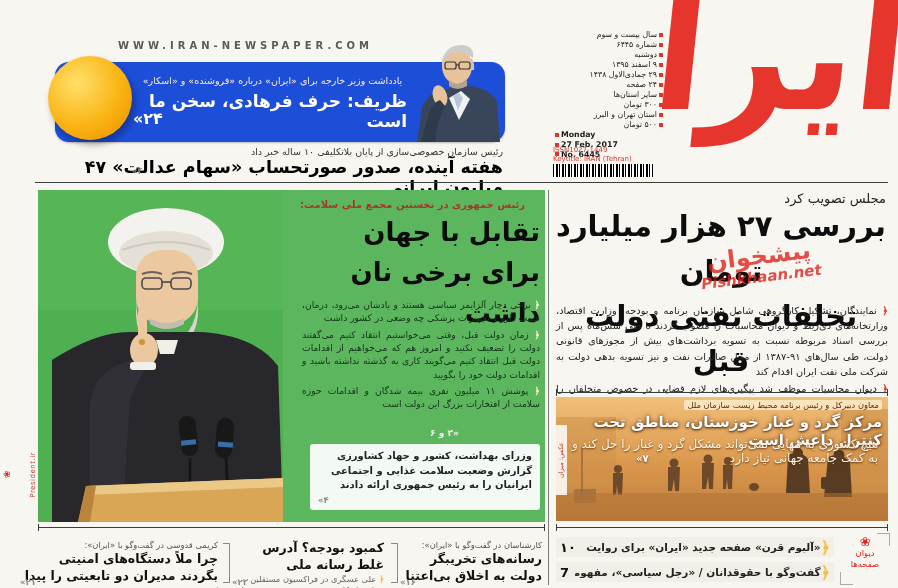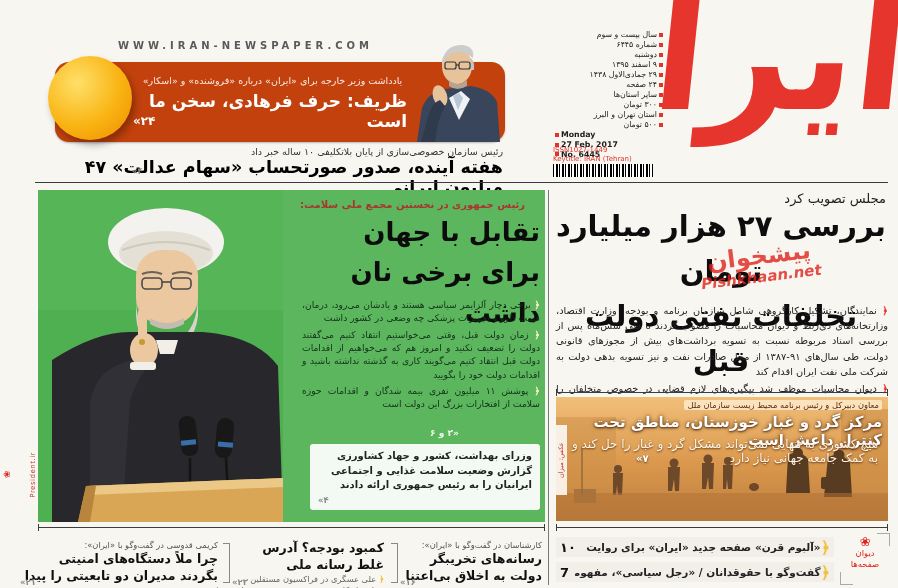--- a/index.html
+++ b/index.html
@@ -4,27 +4,27 @@
 <style>
   html,body{margin:0;padding:0;background:#e9e7e2;}
   *{box-sizing:border-box;}
   .page{
     position:relative;width:898px;height:588px;margin:0 auto;
     background:#f8f6f1;overflow:hidden;
     font-family:"DejaVu Sans","Liberation Sans",sans-serif;color:#111;
   }
   
   .url{position:absolute;left:118px;top:40px;font-size:10px;letter-spacing:4px;color:#5a5a5a;font-weight:bold;}
-  .banner{position:absolute;left:55px;top:62px;width:450px;height:80px;background:#c2410c;border-radius:14px;box-shadow:0 1px 2px rgba(0,0,0,.25);}
+  .banner{position:absolute;left:55px;top:62px;width:450px;height:80px;background:#1d4ed8;border-radius:14px;box-shadow:0 1px 2px rgba(0,0,0,.25);}
   .sun{position:absolute;left:48px;top:56px;width:84px;height:84px;border-radius:50%;
        background:radial-gradient(circle at 35% 32%,#ffe06a,#f9b312 55%,#ef9502 90%);
        box-shadow:3px 5px 7px rgba(0,0,0,.3);z-index:3;}
   .banner-kicker{position:absolute;right:100px;top:13px;width:265px;text-align:center;font-size:9.5px;color:#ffe9e6;direction:rtl;}
   .banner-headline{position:absolute;right:98px;top:29px;width:280px;text-align:right;font-size:17px;font-weight:bold;color:#fff;direction:rtl;}
-  .banner-page{position:absolute;left:78px;bottom:14px;color:#fff;font-size:12px;font-weight:bold;direction:ltr;}
+  .banner-page{position:absolute;left:78px;bottom:14px;color:#fff;font-size:16px;font-weight:bold;direction:ltr;}
   .zarif{position:absolute;right:4px;top:-26px;width:92px;height:106px;}
   .second-kicker{position:absolute;left:55px;top:146px;width:448px;text-align:right;font-size:9.5px;color:#333;direction:rtl;}
   .second-headline{position:absolute;left:55px;top:157px;width:448px;text-align:right;font-size:17.5px;font-weight:bold;color:#000;direction:rtl;}
   .second-page{position:absolute;left:132px;top:166px;font-size:9px;color:#999;}
   .top-rule{position:absolute;left:35px;right:10px;top:182px;height:0;border-top:1.5px solid #3c3c3c;}
   
   .logo{position:absolute;right:-8px;top:-38px;width:250px;height:210px;color:#e6352c;
         font-size:150px;font-weight:bold;line-height:1.25;text-align:right;direction:rtl;
         transform:skewX(-6deg) scaleY(1.04);overflow:hidden;}
   .meta-list{position:absolute;left:553px;top:30px;width:112px;font-size:7.8px;line-height:1.28;color:#1c1c1c;}

